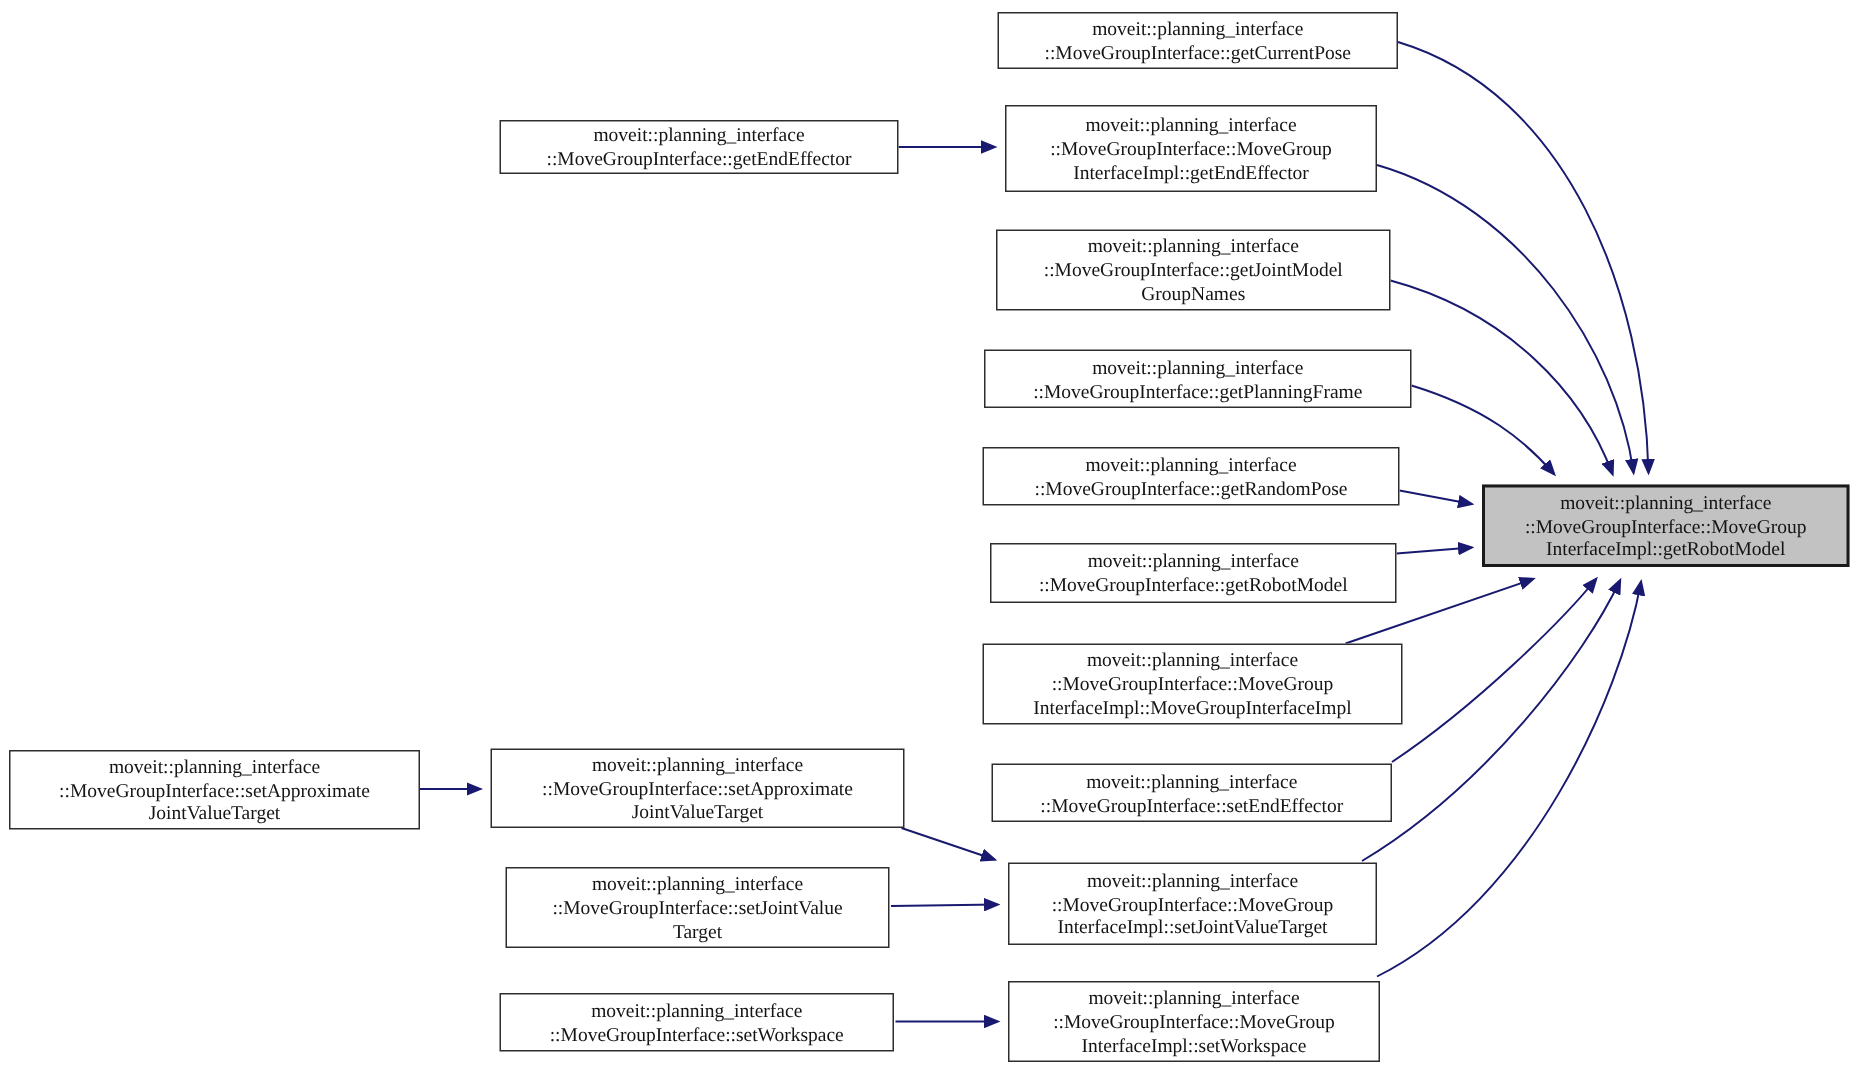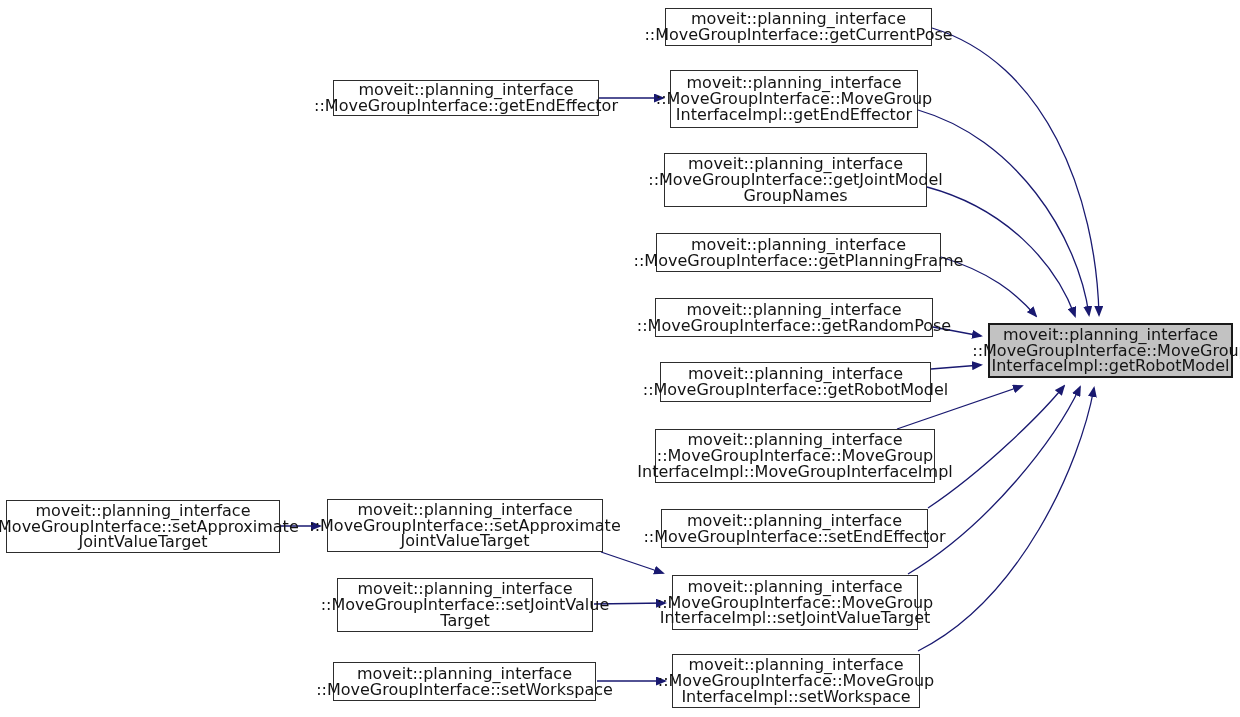--- a/index.html
+++ b/index.html
@@ -10,29 +10,30 @@
     font-family:"DejaVu Sans","Liberation Sans",sans-serif;
     overflow:hidden;
   }
   #edge-layer{position:absolute;left:0;top:0;width:1240px;height:717px;z-index:0;}
   .node{
     position:absolute;
     box-sizing:border-box;
     background:#ffffff;
     border:1.4px solid #2d2d2d;
     color:#141414;
-    font-size:16px;
+    font-size:13px;
     line-height:15.8px;
     display:flex;
     align-items:center;
     justify-content:center;
     text-align:center;
     white-space:pre-line;
     z-index:1;
     cursor:pointer;
+    font-family:Liberation Serif, serif;
   }
   .node.main{
     background:#c2c2c2;
     border:2px solid #1a1a1a;
     cursor:default;
   }
   .edge{fill:none;stroke:#191970;stroke-width:1.3px;}
 </style>
 </head>
 <body>

